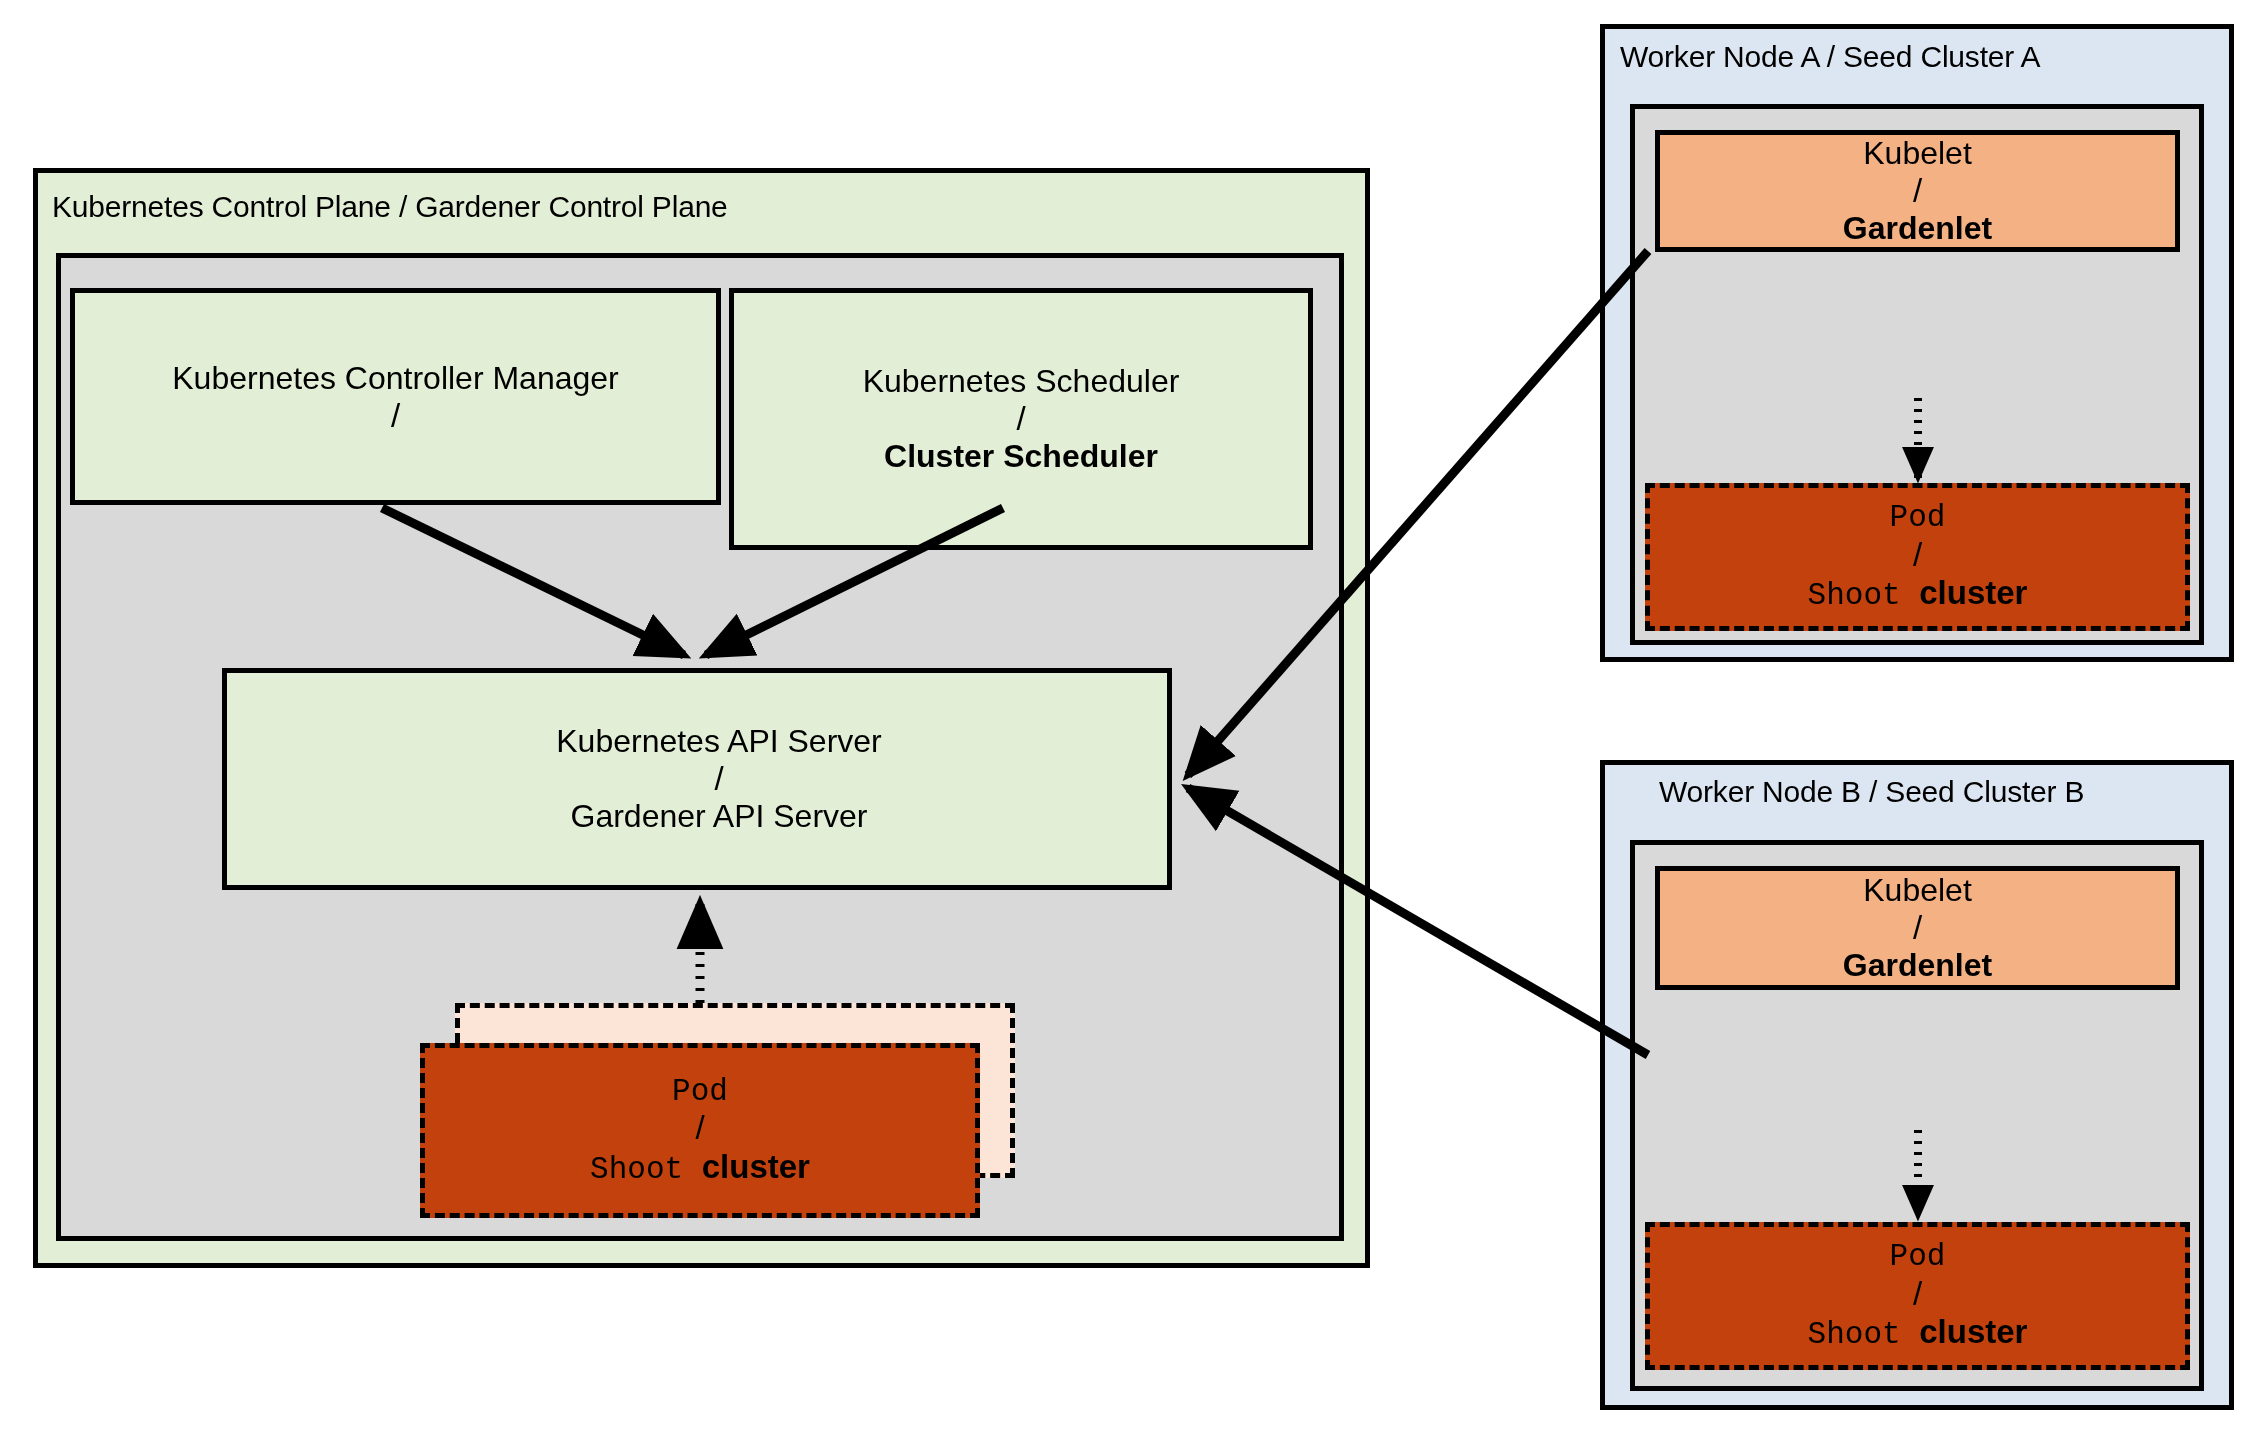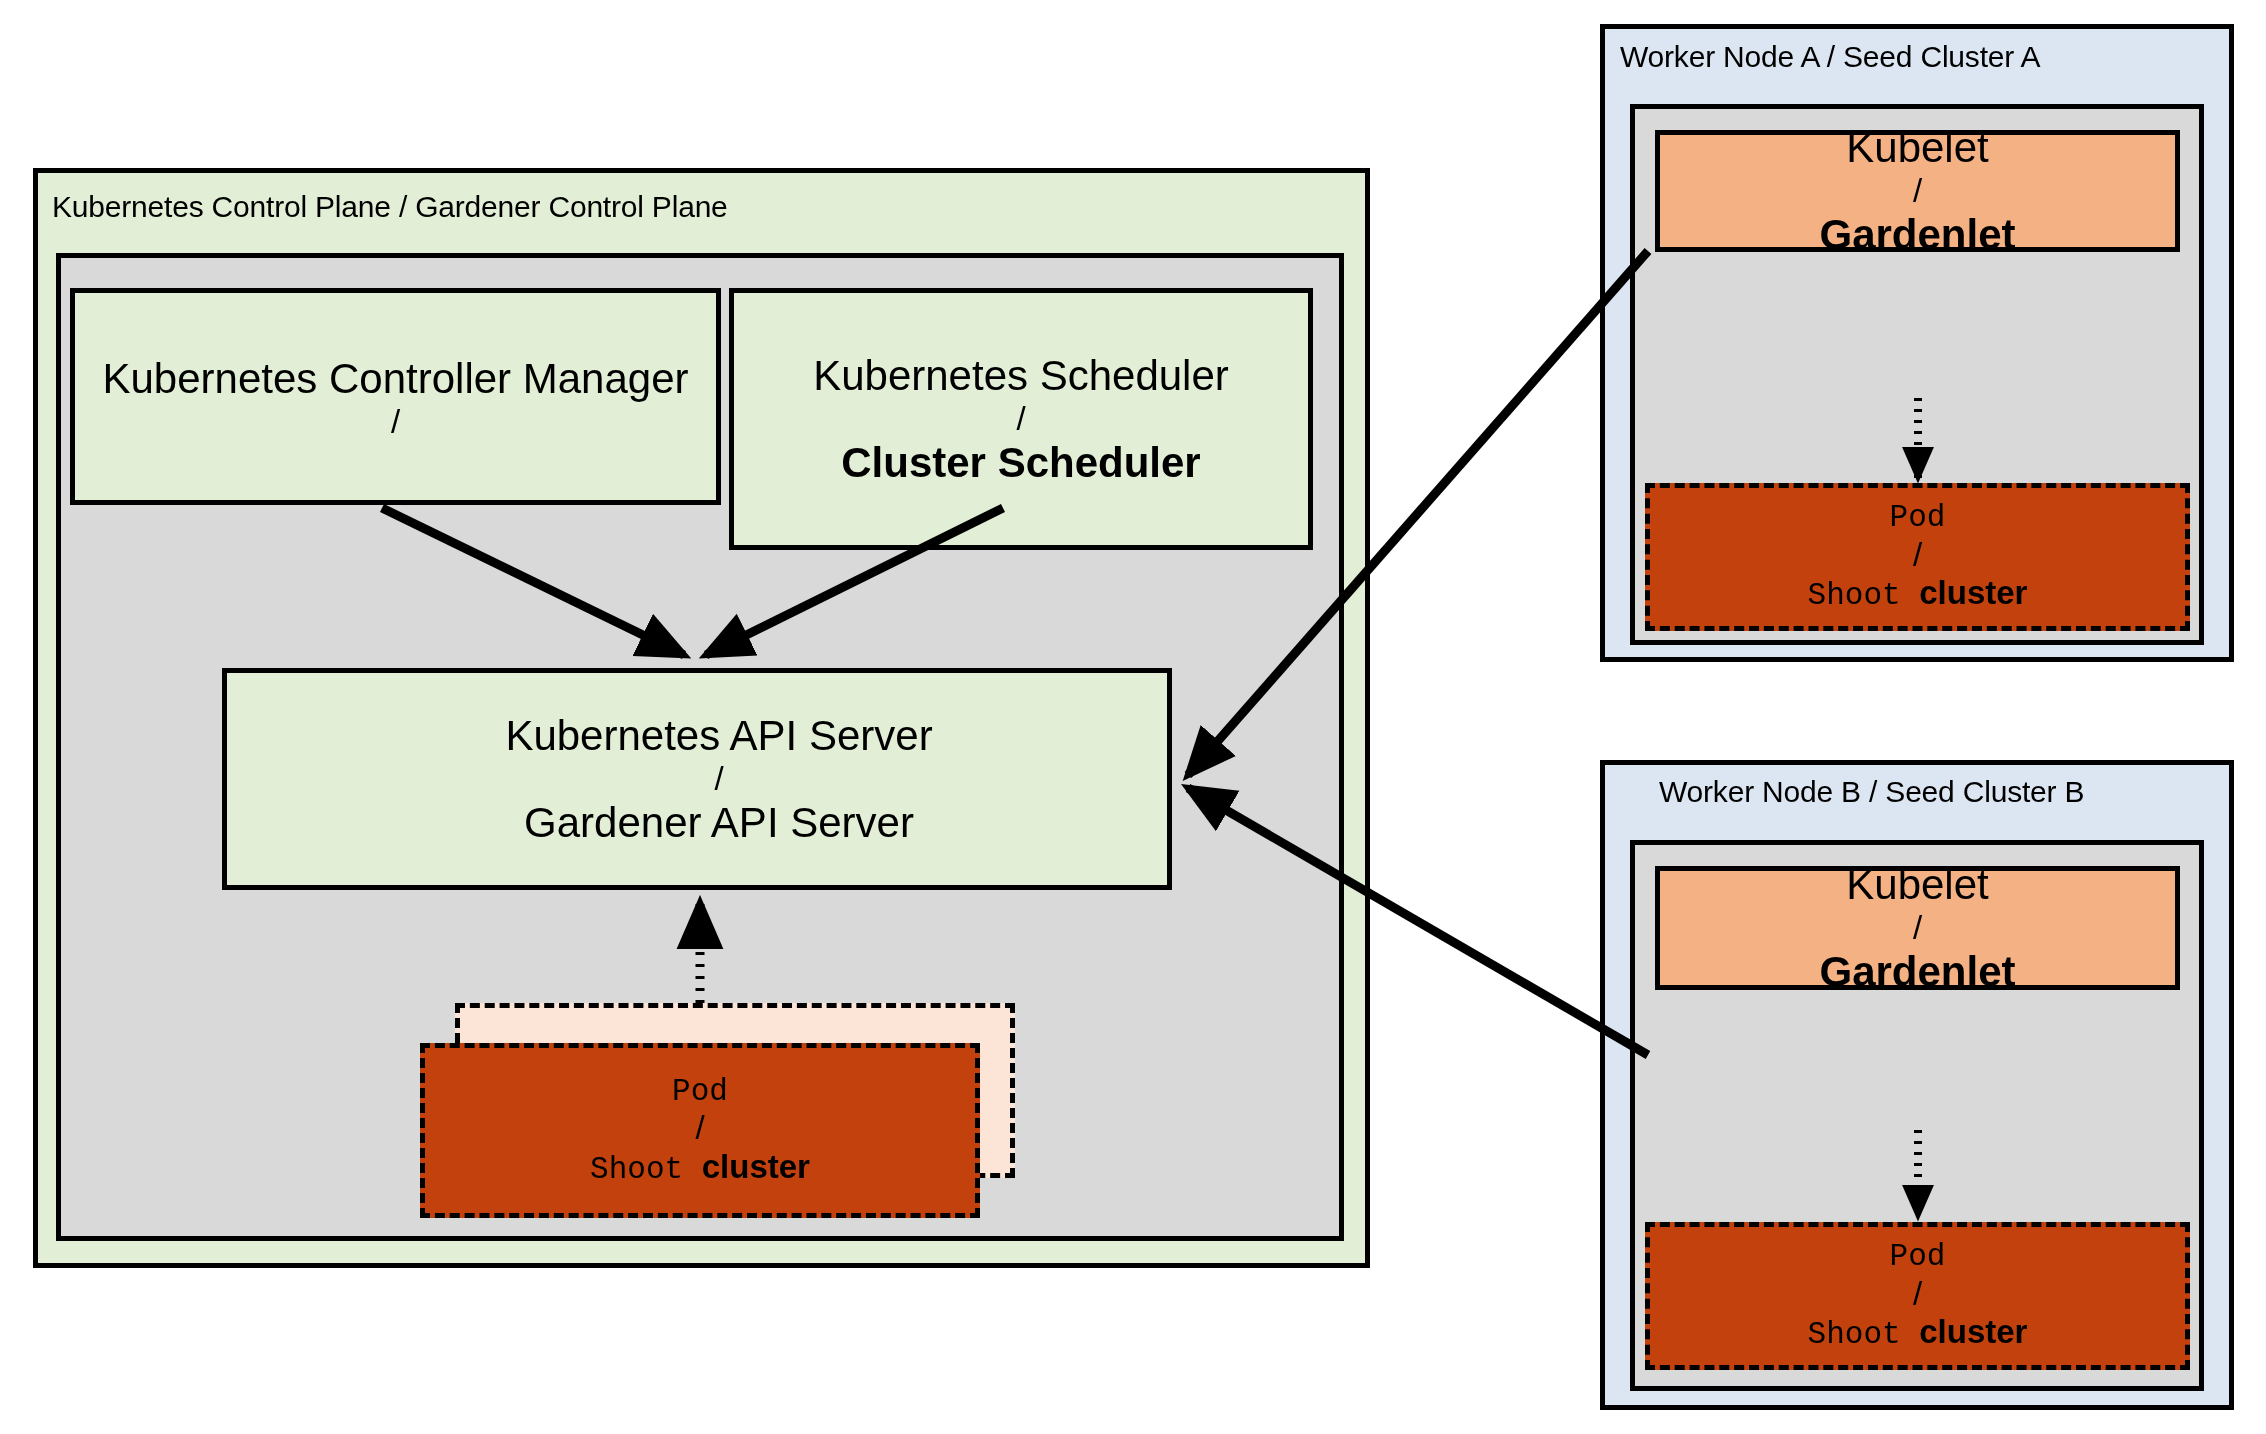--- a/index.html
+++ b/index.html
@@ -59,21 +59,21 @@
   
   .panel-title {
     position: absolute;
     font-size: 30px;
     font-weight: 400;
     letter-spacing: -0.2px;
     white-space: nowrap;
     text-align: left;
   }
   .card-line {
-    font-size: 42px;
+    font-size: 32px;
     font-weight: 400;
     white-space: nowrap;
   }
   .card-line.bold { font-weight: 700; }
   .slash {
     font-size: 33px;
     font-weight: 400;
     line-height: 1.1;
   }
   .mono {

